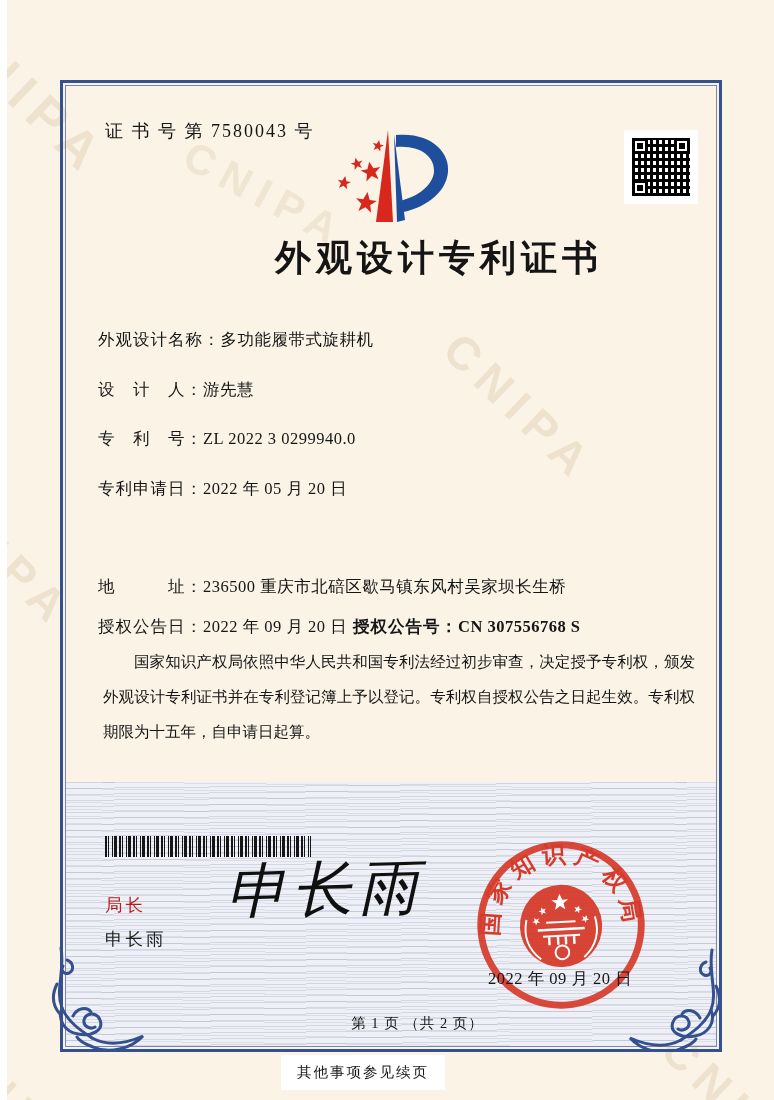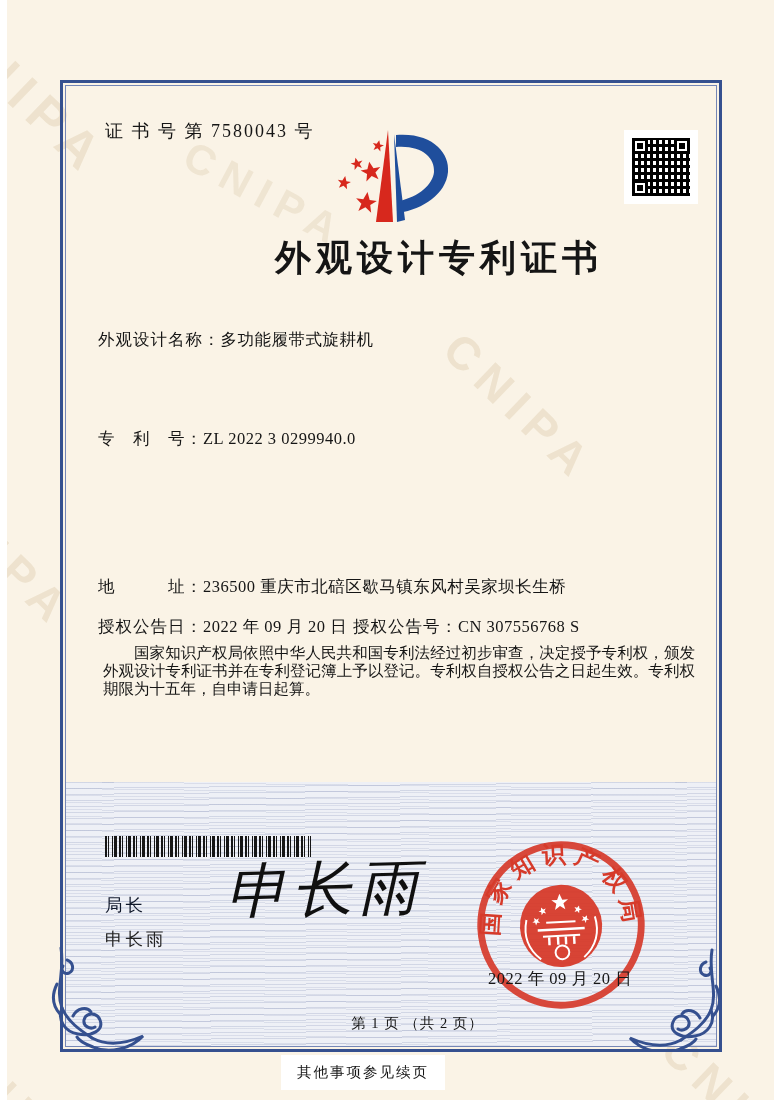--- a/index.html
+++ b/index.html
@@ -46,35 +46,35 @@
   .finder::after{content:"";position:absolute;left:2px;top:2px;width:6px;height:6px;background:#000;}
   .f-tl{left:0;top:0}.f-tr{right:0;top:0}.f-bl{left:0;bottom:0}
 
   .cert-title{position:absolute;left:60px;width:662px;top:234px;text-align:center;
       font-size:36px;font-weight:700;letter-spacing:5px;padding-left:48px;}
 
   .frow{position:absolute;left:98px;font-size:16.5px;white-space:nowrap;letter-spacing:0.5px;}
   .flabel{letter-spacing:1px;}
   .fr1{top:329px}.fr2{top:379px}.fr3{top:428px}.fr4{top:478px}
   .fr5{top:527px}.fr6{top:576px}.fr7{top:616px}
-  .grant-group{position:absolute;left:255px;top:0;white-space:nowrap;}
-
-  .paras{position:absolute;left:103px;top:644px;width:592px;font-size:15.5px;line-height:18px;
+  .grant-group{position:absolute;left:255px;top:0;white-space:nowrap;font-weight:bold;}
+
+  .paras{position:absolute;left:103px;top:644px;width:592px;font-size:15.5px;line-height:35px;
       text-align:justify;}
   .paras p{margin:0;text-indent:2em;}
 
   .barcode{position:absolute;left:105px;top:836px;width:206px;height:21px;
       background:repeating-linear-gradient(90deg,
         #161616 0 2px, rgba(0,0,0,0) 2px 3px,
         #161616 3px 4px, rgba(0,0,0,0) 4px 7px,
         #161616 7px 8px, rgba(0,0,0,0) 8px 9px,
         #161616 9px 12px, rgba(0,0,0,0) 12px 14px);}
 
   .signer-title{position:absolute;left:105px;top:893px;font-family:"Liberation Sans","DejaVu Sans",sans-serif;
-      font-size:17.5px;letter-spacing:3px;color:#0f172a;font-weight:500;}
+      font-size:17.5px;letter-spacing:3px;color:#b91c1c;font-weight:500;}
   .signer-name{position:absolute;left:105px;top:927px;font-family:"Liberation Sans","DejaVu Sans",sans-serif;
       font-size:17.5px;letter-spacing:3px;color:#222;font-weight:500;}
   .autograph{position:absolute;left:226px;top:860px;font-size:60px;font-style:italic;
       letter-spacing:6px;color:#101010;transform:rotate(-1.5deg);line-height:1;}
 
   .seal{position:absolute;left:468px;top:832px;width:186px;height:186px;transform:rotate(-3deg);}
   .seal-date{position:absolute;left:488px;top:968px;width:160px;font-size:16.5px;color:#161616;
       white-space:nowrap;letter-spacing:0.5px;}
 
   .page-no{position:absolute;left:60px;width:715px;top:1014px;text-align:center;font-size:14.5px;
@@ -154,22 +154,28 @@
         <div class="finder f-tr"></div>
         <div class="finder f-bl"></div>
       </div>
     </div>
 
     <div class="cert-title">外观设计专利证书</div>
 
     <div class="frow fr1">
       <span class="flabel">外观设计名称：</span><span class="fvalue">多功能履带式旋耕机</span>
     </div>
+    <div class="frow fr2">
+      <span class="flabel">设　计　人：</span><span class="fvalue">游先慧</span>
+    </div>
     <div class="frow fr3">
       <span class="flabel">专　利　号：</span><span class="fvalue">ZL 2022 3 0299940.0</span>
+    </div>
+    <div class="frow fr4">
+      <span class="flabel">专利申请日：</span><span class="fvalue">2022 年 05 月 20 日</span>
     </div>
     <div class="frow fr6">
       <span class="flabel">地　　　址：</span><span class="fvalue">236500  重庆市北碚区歇马镇东风村吴家坝长生桥</span>
     </div>
     <div class="frow fr7">
       <span class="flabel">授权公告日：</span><span class="fvalue">2022 年 09 月 20 日</span>
       <span class="grant-group">
         <span class="flabel">授权公告号：</span><span class="fvalue">CN 307556768 S</span>
       </span>
     </div>

